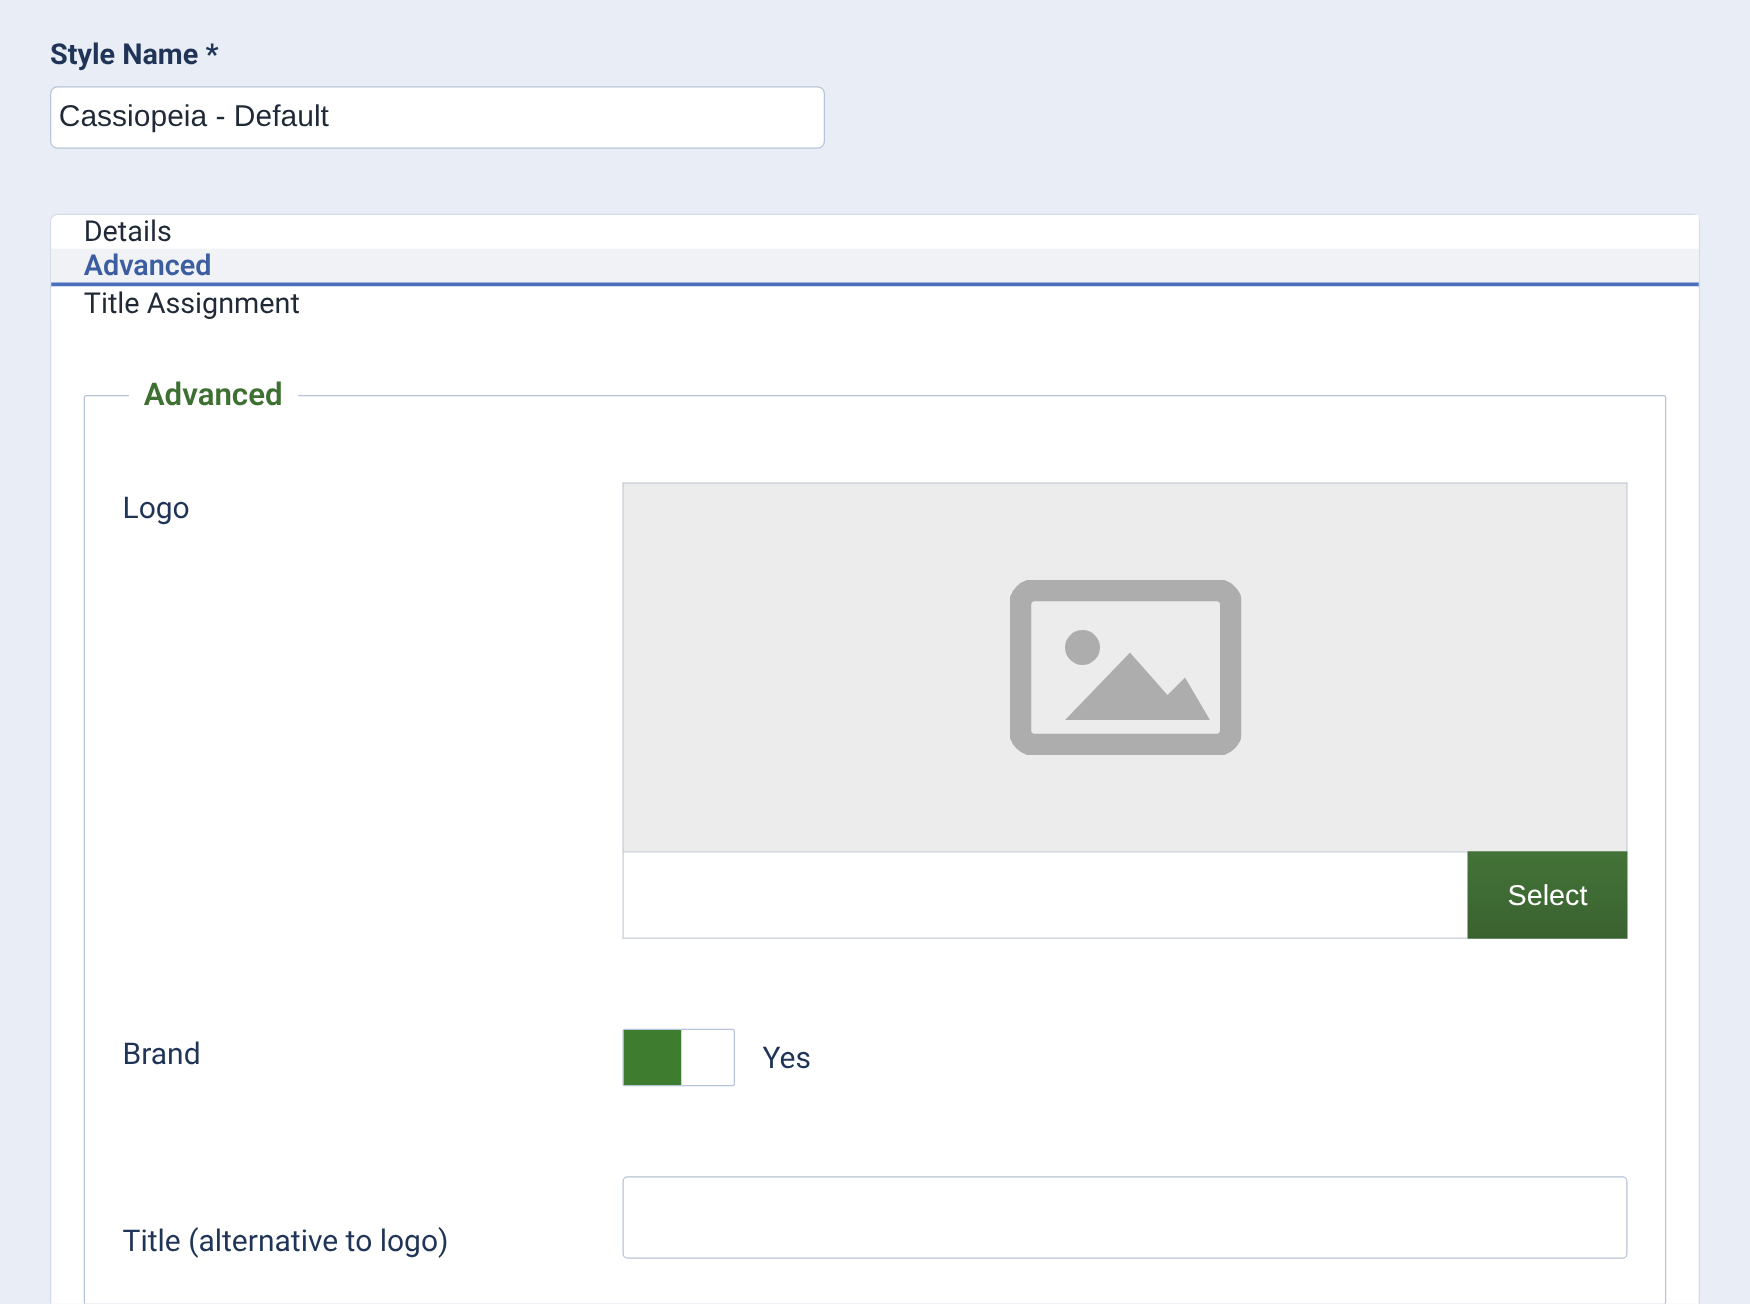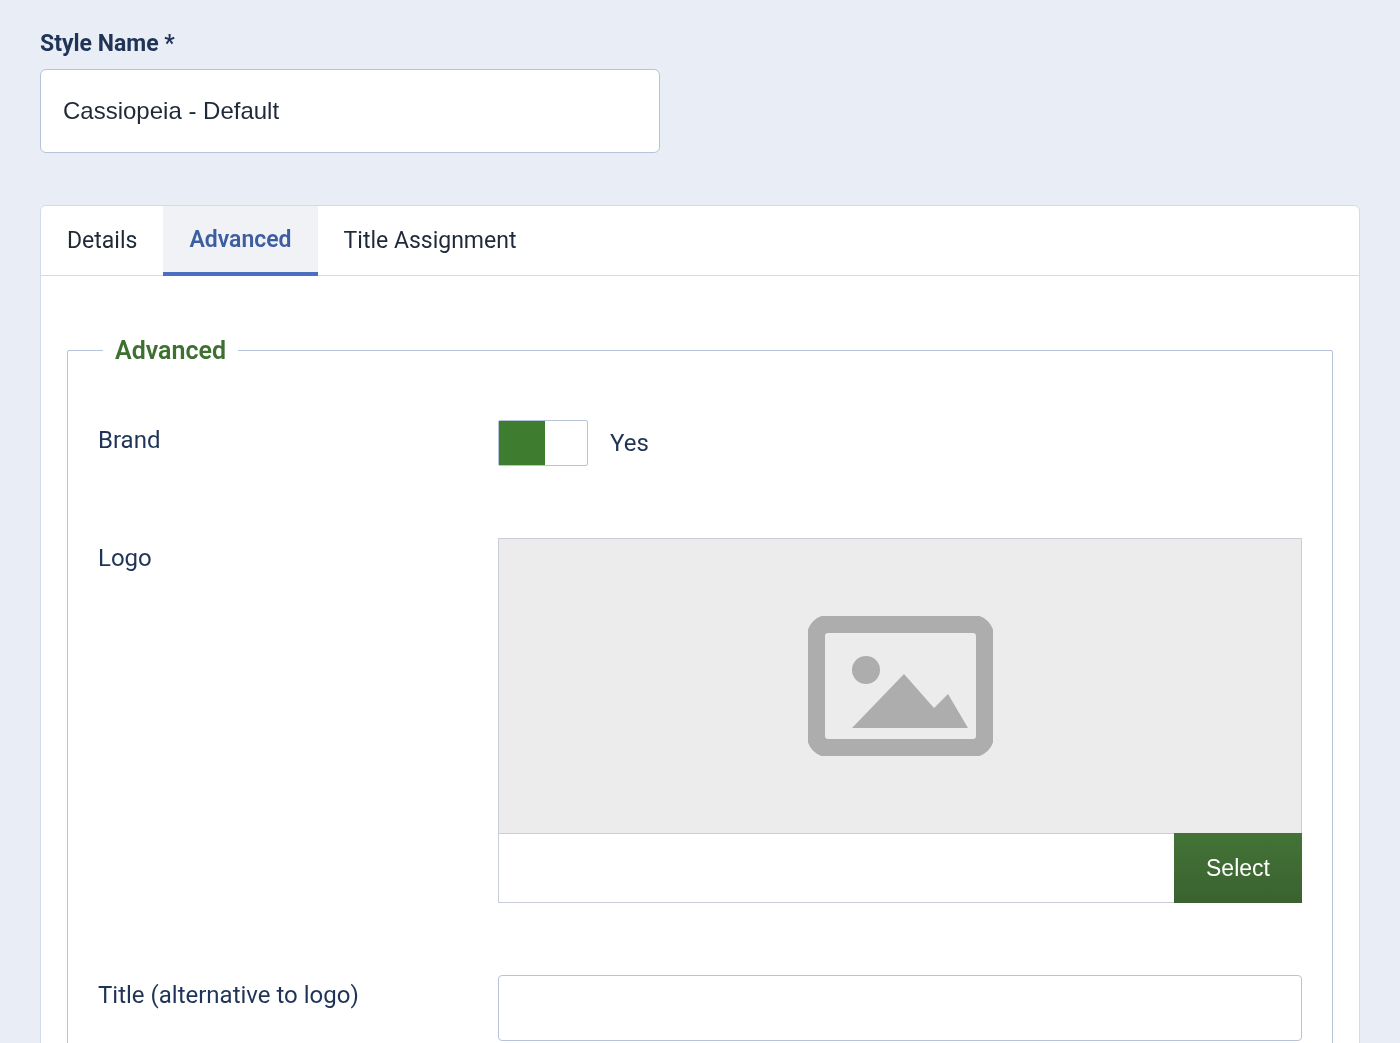--- a/index.html
+++ b/index.html
@@ -15,41 +15,42 @@
     padding: 30px 40px 0 40px;
   }
   .field-label {
     color: #1f3456;
     font-size: 23px;
     margin-bottom: 12px;
     font-weight: 700;
   }
   .text-input {
     width: 620px;
-    height: 84px;
+    height: 50px;
     border: 1px solid #b7c3d6;
     border-radius: 6px;
-    padding: 0 22px;
+    padding: 0 6px;
     font-size: 24px;
     color: #1f2937;
     background: #fff;
     outline: none;
   }
   .tabs-card {
     margin-top: 52px;
     background: #fff;
     border: 1px solid #d5dbe6;
     border-radius: 6px;
     overflow: visible;
   }
   .tabs-bar {
     display: flex;
     align-items: stretch;
     border-bottom: 1px solid #d5dbe6;
     height: 70px;
+    flex-direction: column;
   }
   .tab {
     padding: 0 26px;
     display: flex;
     align-items: center;
     font-size: 23px;
     color: #1f2937;
     cursor: pointer;
     background: #fff;
     white-space: nowrap;
@@ -82,21 +83,21 @@
     margin-left: 35px;
   }
   .form-inner {
     padding: 55px 30px 30px 30px;
   }
   .form-row {
     display: flex;
     align-items: flex-start;
     margin-bottom: 72px;
   }
-  .form-row:last-child { margin-bottom: 6px; }
+  .form-row:last-child { margin-bottom: 6px; align-items: flex-end; }
   .row-label {
     flex: 0 0 400px;
     color: #1f3456;
     font-size: 24px;
     padding-top: 6px;
   }
   .row-control {
     flex: 1;
     display: flex;
     align-items: center;
@@ -192,49 +193,49 @@
       <div class="tab active">Advanced</div>
       <div class="tab">Title Assignment</div>
     </div>
 
     <div class="tab-content">
 
       <fieldset class="advanced">
         <legend>Advanced</legend>
 
         <div class="form-inner">
-
-          <div class="form-row">
-            <div class="row-label">Brand</div>
-            <div class="row-control">
-              <div class="toggle">
-                <div class="toggle-knob-on"></div>
-              </div>
-              <span class="toggle-label">Yes</span>
-            </div>
-          </div>
 
           <div class="form-row">
             <div class="row-label">Logo</div>
             <div class="media-field">
               <div class="media-preview">
                 <svg width="185" height="140" viewBox="0 0 185 140">
                   <rect x="8" y="8" width="169" height="124" rx="12" ry="12" fill="none" stroke="#adadad" stroke-width="18"></rect>
                   <circle cx="58" cy="54" r="14" fill="#adadad"></circle>
                   <polygon points="44,112 96,58 126,92 140,78 160,112" fill="#adadad"></polygon>
                 </svg>
               </div>
               <div class="media-bottom">
                 <input class="media-path" type="text" value="" style="">
                 <button class="media-select" type="button">Select</button>
               </div>
             </div>
           </div>
 
           <div class="form-row">
+            <div class="row-label">Brand</div>
+            <div class="row-control">
+              <div class="toggle">
+                <div class="toggle-knob-on"></div>
+              </div>
+              <span class="toggle-label">Yes</span>
+            </div>
+          </div>
+
+          <div class="form-row">
             <div class="row-label">Title (alternative to logo)</div>
             <div class="row-control">
               <input class="wide-input" type="text" value="" style="">
             </div>
           </div>
 
         </div>
       </fieldset>
 
     </div>

